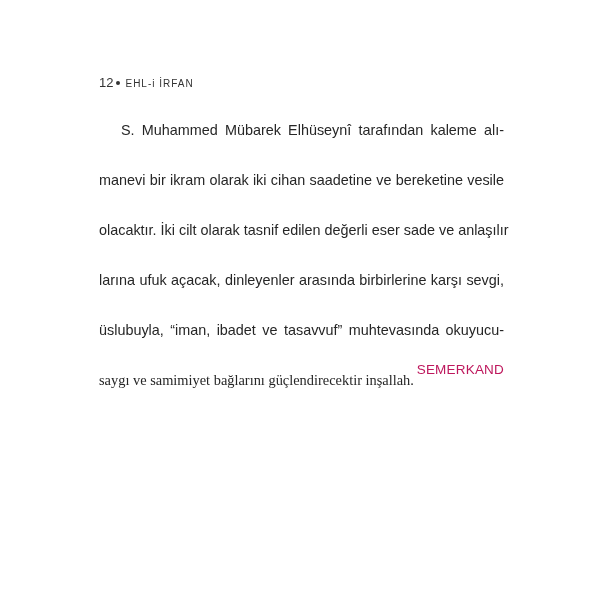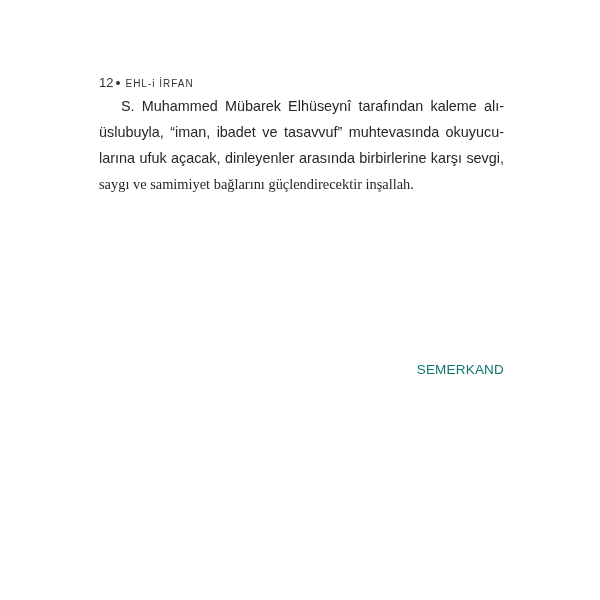--- a/index.html
+++ b/index.html
@@ -51,45 +51,48 @@
       line-height: 26px;
       text-align: justify;
       color: #262626;
     }
     .body-text .line {
       display: block;
       text-align: justify;
       text-align-last: justify;
       white-space: nowrap;
       overflow: visible;
+      margin-top: 24px;
     }
     .body-text .line.indent {
       padding-left: 22px;
     }
     .body-text .line.last {
       text-align-last: left;
       font-family: Liberation Serif, serif;
     }
     .signature {
       position: absolute;
       right: 96px;
       top: 362px;
       font-size: 13.5px;
       line-height: 16px;
-      color: #0f766e;
+      color: #be185d;
       letter-spacing: 0.2px;
     }
   </style>
 </head>
 <body>
 
 <div class="running-header">
   <span class="page-num">12</span><span class="bullet"></span><span class="book-title">EHL-i İRFAN</span>
 </div>
 
 <div class="body-text">
   <span class="line indent">S. Muhammed Mübarek Elhüseynî tarafından kaleme alı-</span>
+  <span class="line">manevi bir ikram olarak iki cihan saadetine ve bereketine vesile</span>
+  <span class="line">olacaktır. İki cilt olarak tasnif edilen değerli eser sade ve anlaşılır</span>
+  <span class="line">larına ufuk açacak, dinleyenler arasında birbirlerine karşı sevgi,</span>
   <span class="line">üslubuyla, “iman, ibadet ve tasavvuf” muhtevasında okuyucu-</span>
-  <span class="line">larına ufuk açacak, dinleyenler arasında birbirlerine karşı sevgi,</span>
   <span class="line last">saygı ve samimiyet bağlarını güçlendirecektir inşallah.</span>
 </div>
 
 <div class="signature">SEMERKAND</div>
 
 </body></html>

